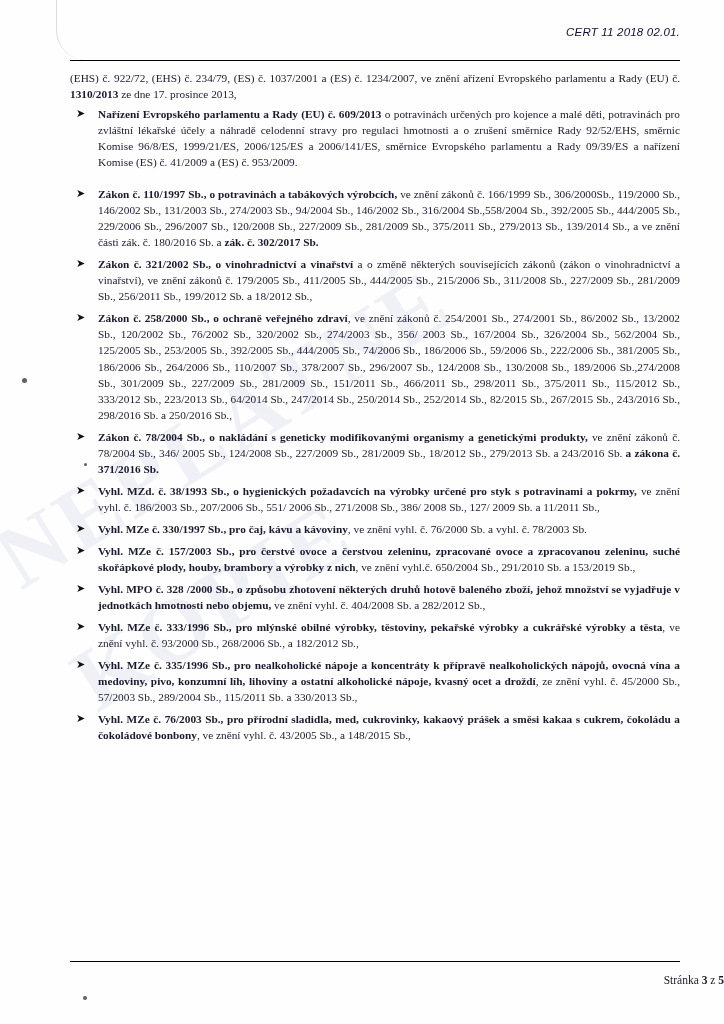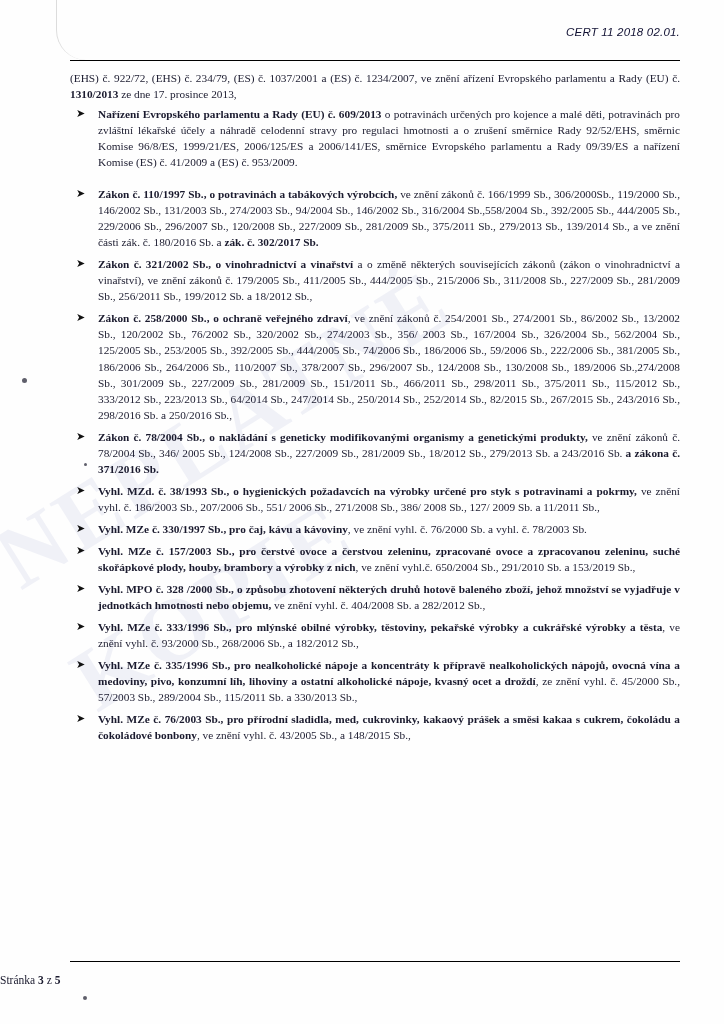--- a/index.html
+++ b/index.html
@@ -107,21 +107,21 @@
   }
   b, .b { font-weight: bold; margin-top: 48px; }
 
   .group-gap { height: 10px; }
 
   .footer {
     position: absolute;
     bottom: 38px;
     left: 0;
     right: 0;
-    text-align: left;
+    text-align: right;
     font-family: "Liberation Serif", serif;
     font-size: 11.5px;
   }
   .footer b { font-weight: bold; }
 
   .speck {
     position: absolute;
     background: #2a2a3a;
     border-radius: 50%;
     opacity: 0.75;

